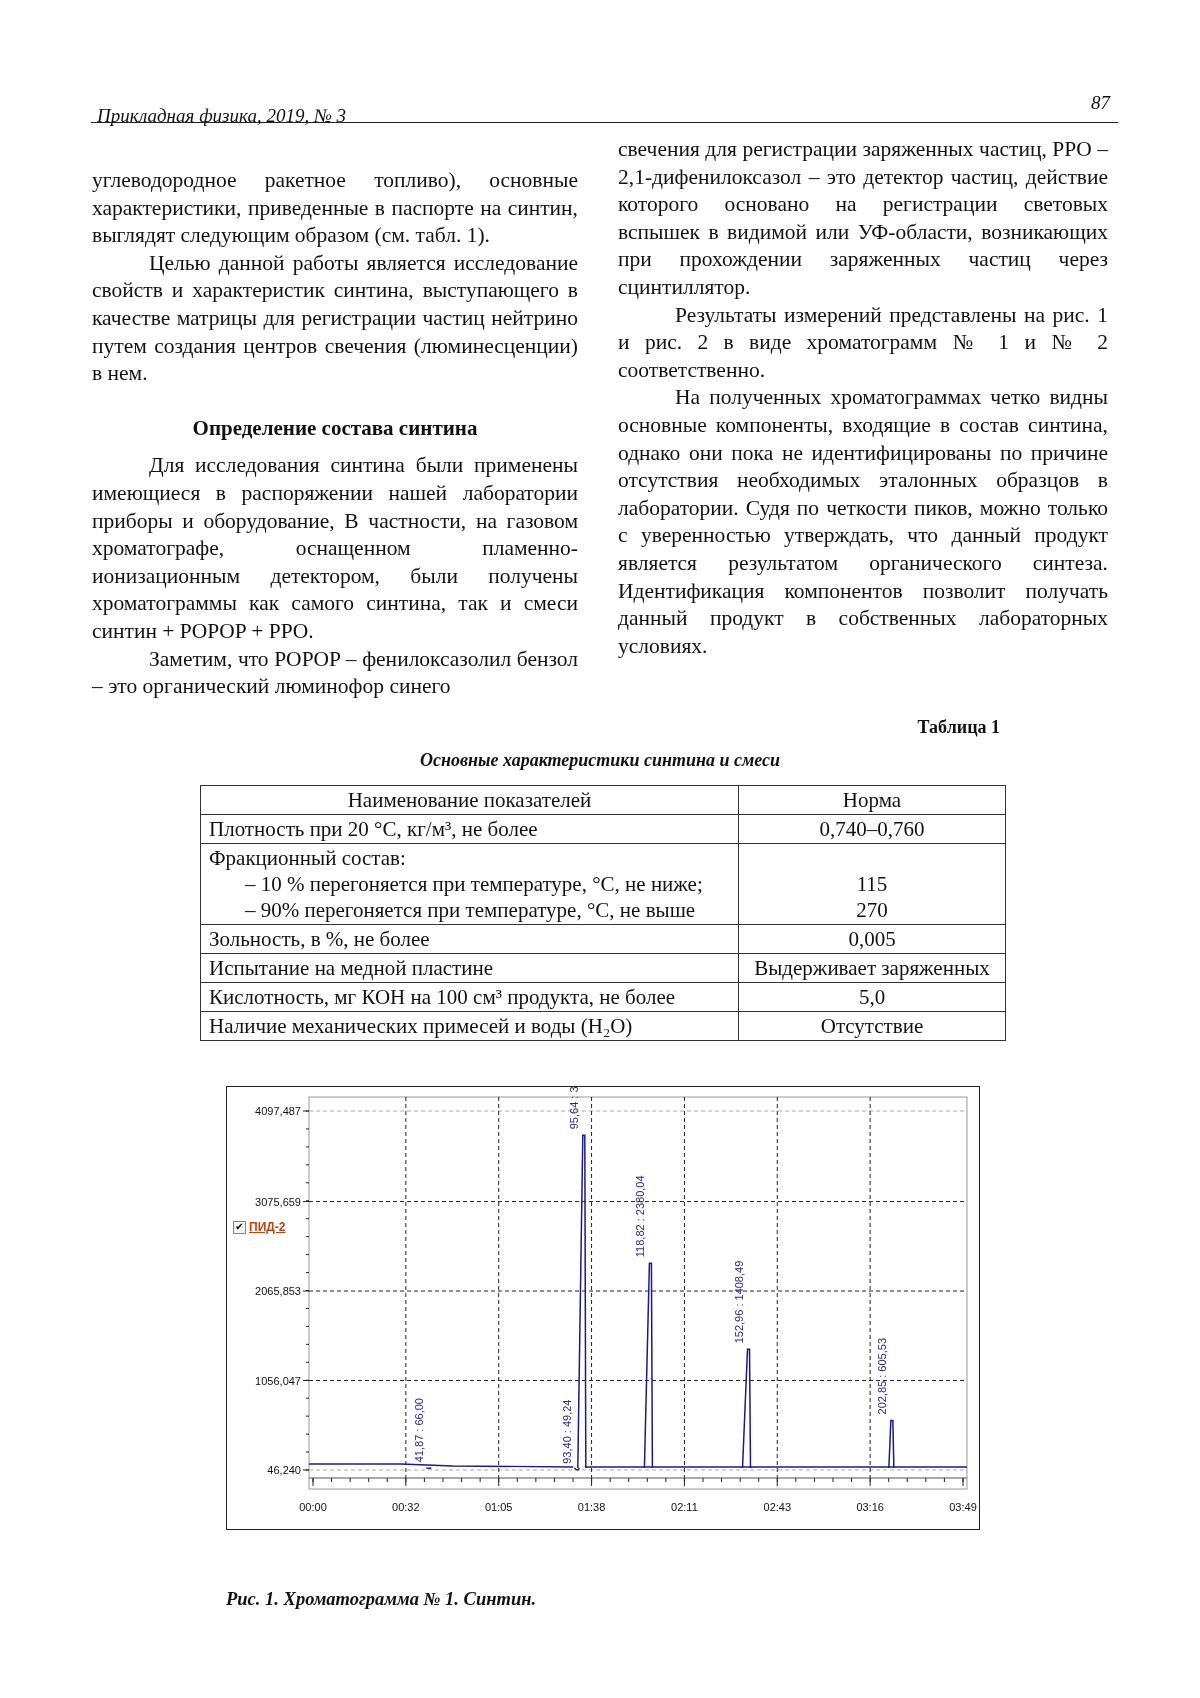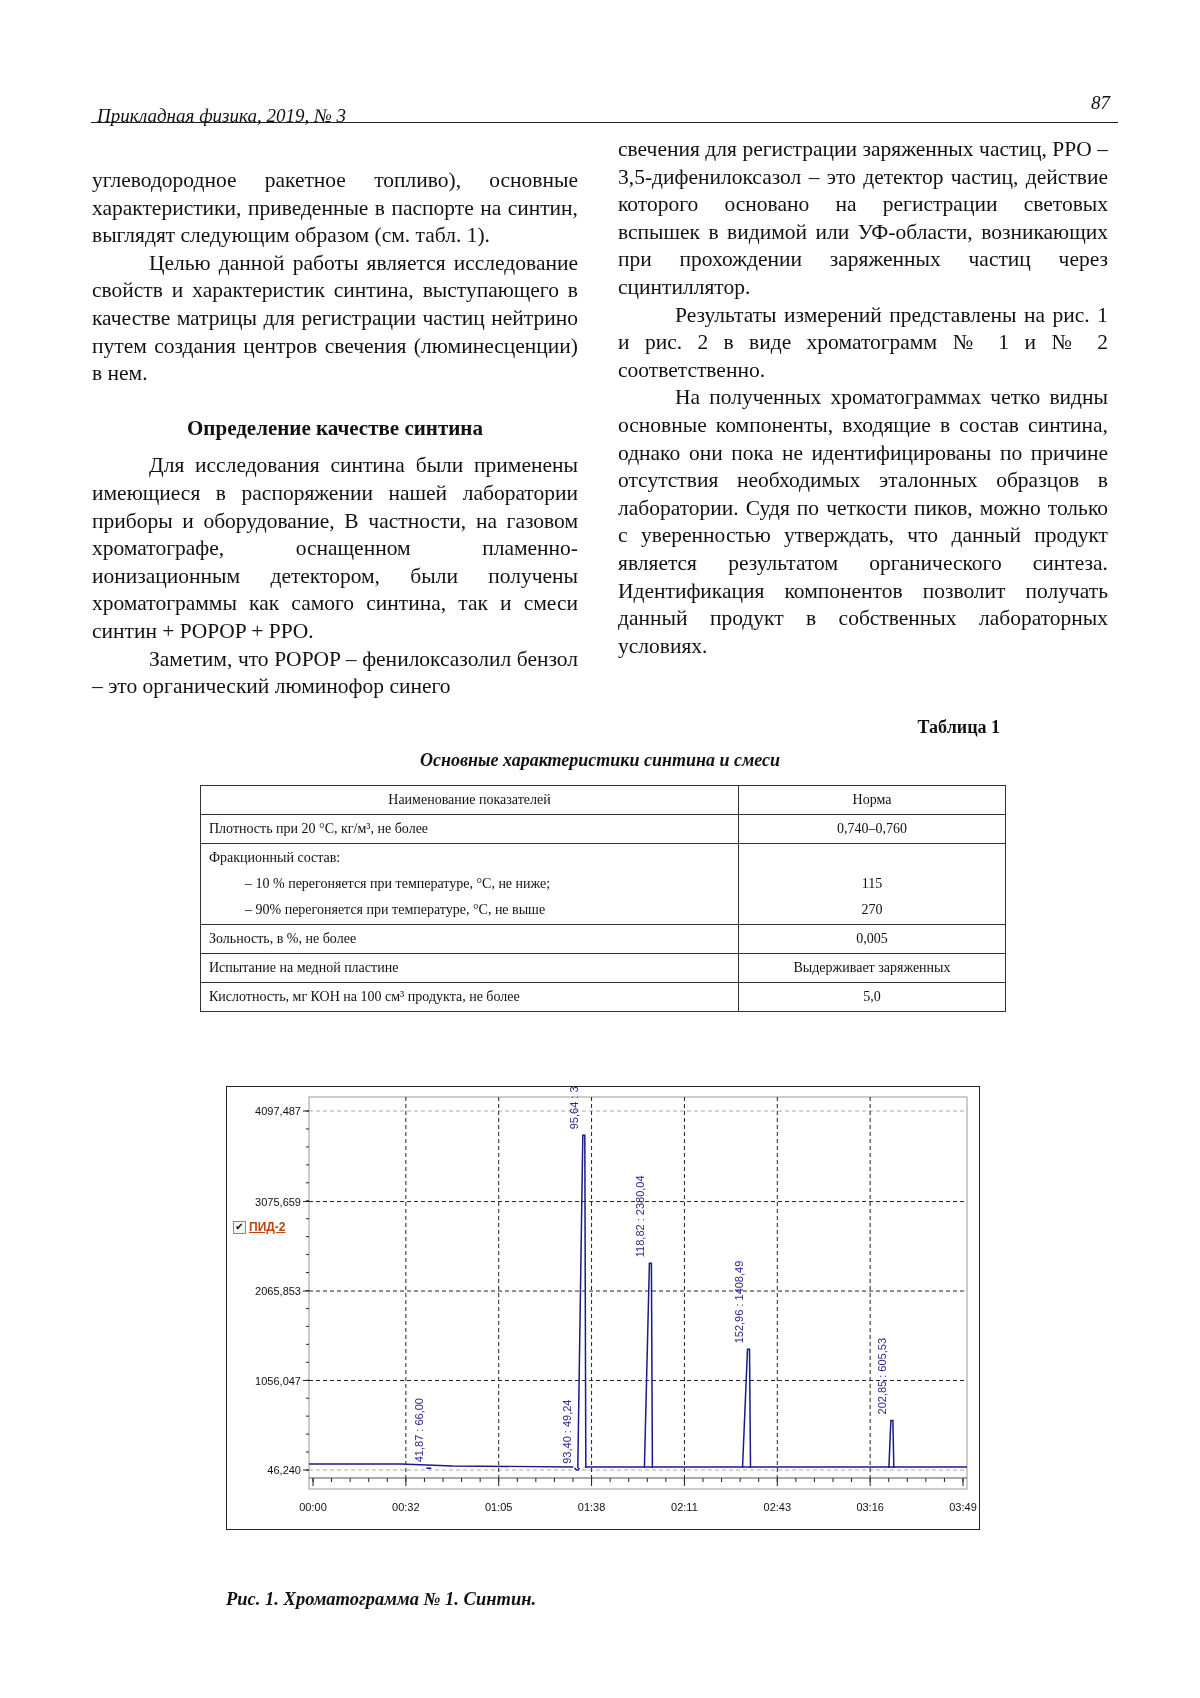--- a/index.html
+++ b/index.html
@@ -13,21 +13,21 @@
          text-align: justify; }
   .col.left { left: 92px; margin-top: 31px; }
   .col.right { left: 618px; width: 490px; }
   .col p { margin: 0; }
   .col p.ind { text-indent: 57px; }
   .col h3 { margin: 27px 0 10px 0; font-size: 21px; text-align: center; font-weight: bold; }
   .tbl-num { position: absolute; right: 200px; top: 717px; font-weight: bold; font-size: 18px; }
   .tbl-title { position: absolute; left: 180px; width: 840px; top: 750px; text-align: center;
                font-style: italic; font-weight: bold; font-size: 18px; }
   table.spec { position: absolute; left: 200px; top: 785px; width: 806px; border-collapse: collapse;
-               font-size: 14px; }
+               font-size: 21px; }
   table.spec td, table.spec th { border: 1.5px solid #333; padding: 1px 8px; font-weight: normal;
                line-height: 26px; }
   table.spec th { text-align: center; }
   table.spec td.norm { text-align: center; width: 250px; }
   table.spec .sub { padding-left: 36px; display: block; }
   .figure { position: absolute; left: 226px; top: 1086px; width: 752px; height: 442px;
             border: 1.5px solid #222; background: #fff; }
   .figure svg { position: absolute; left: 0; top: 0; }
   .caption { position: absolute; left: 226px; top: 1553px; font-style: italic; font-weight: bold;
              font-size: 18.5px; margin-top: 36px; }
@@ -44,27 +44,27 @@
 <body>
 
 <div class="header">
   <span class="journal">Прикладная физика, 2019, № 3</span>
   <span class="pageno">87</span>
 </div>
 
 <div class="col left">
   <p>углеводородное ракетное топливо), основные характеристики, приведенные в паспорте на синтин, выглядят следующим образом (см. табл. 1).</p>
   <p class="ind">Целью данной работы является исследование свойств и характеристик синтина, выступающего в качестве матрицы для регистрации частиц нейтрино путем создания центров свечения (люминесценции) в нем.</p>
-  <h3>Определение качестве синтина</h3>
+  <h3>Определение состава синтина</h3>
   <p class="ind">Для исследования синтина были применены имеющиеся в распоряжении нашей лаборатории приборы и оборудование, В частности, на газовом хроматографе, оснащенном пламенно-ионизационным детектором, были получены хроматограммы как самого синтина, так и смеси синтин + POPOP + PPO.</p>
   <p class="ind">Заметим, что POPOP – фенилоксазолил бензол – это органический люминофор синего</p>
 </div>
 
 <div class="col right">
-  <p>свечения для регистрации заряженных частиц, PPO – 3,5-дифенилоксазол – это детектор частиц, действие которого основано на регистрации световых вспышек в видимой или УФ-области, возникающих при прохождении заряженных частиц через сцинтиллятор.</p>
+  <p>свечения для регистрации заряженных частиц, PPO – 2,1-дифенилоксазол – это детектор частиц, действие которого основано на регистрации световых вспышек в видимой или УФ-области, возникающих при прохождении заряженных частиц через сцинтиллятор.</p>
   <p class="ind">Результаты измерений представлены на рис. 1 и рис. 2 в виде хроматограмм № 1 и № 2 соответственно.</p>
   <p class="ind">На полученных хроматограммах четко видны основные компоненты, входящие в состав синтина, однако они пока не идентифицированы по причине отсутствия необходимых эталонных образцов в лаборатории. Судя по четкости пиков, можно только с уверенностью утверждать, что данный продукт является результатом органического синтеза. Идентификация компонентов позволит получать данный продукт в собственных лабораторных условиях.</p>
 </div>
 
 <div class="tbl-num">Таблица 1</div>
 <div class="tbl-title">Основные характеристики синтина и смеси</div>
 
 <table class="spec">
   <tbody>
       <tr>
@@ -91,20 +91,24 @@
     <td>Зольность, в %, не более</td>
     <td class="norm">0,005</td>
   </tr>
   <tr>
     <td>Испытание на медной пластине</td>
     <td class="norm">Выдерживает заряженных</td>
   </tr>
   <tr>
     <td>Кислотность, мг КОН на 100 см³ продукта, не более</td>
     <td class="norm">5,0</td>
+  </tr>
+  <tr>
+    <td>Наличие механических примесей и воды (H₂O)</td>
+    <td class="norm">Отсутствие</td>
   </tr>
 </tbody>
   </table>
 
 <div class="figure">
   <svg id="chart" width="752" height="442">
       <rect x="82" y="10" width="658" height="392" fill="#fff" stroke="#999" stroke-width="1"></rect>
       <line x1="82" y1="383" x2="740" y2="383" stroke="#aaa" stroke-dasharray="4,3" stroke-width="1"></line>
       <line x1="76" y1="383" x2="82" y2="383" stroke="#222"></line>
       <text x="74" y="387" text-anchor="end" class="ylabel">46,240</text>

